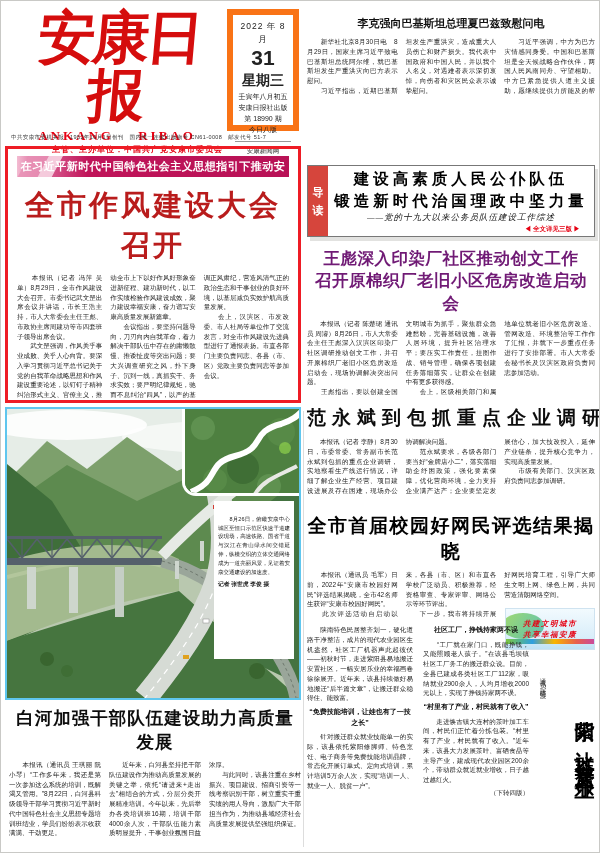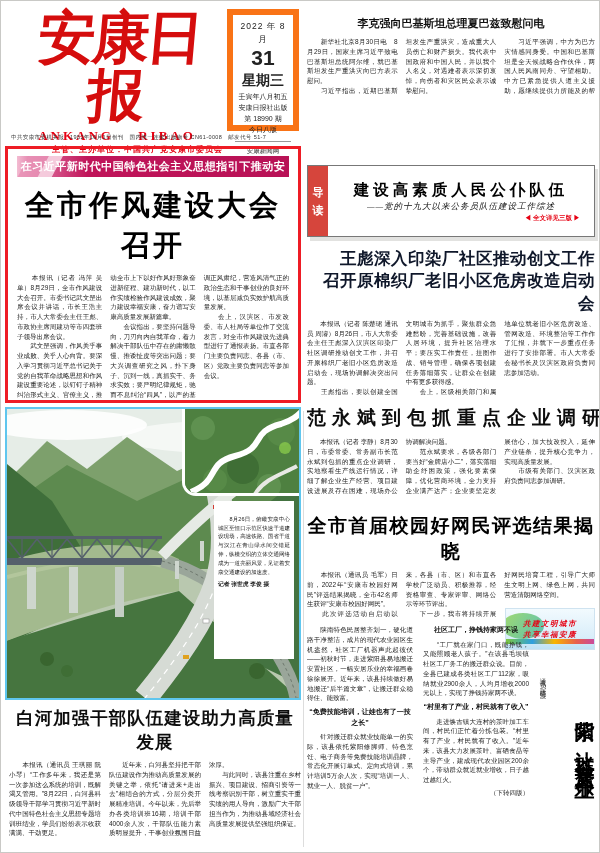--- a/index.html
+++ b/index.html
@@ -29,32 +29,32 @@
   
   .leadbox{border:3px solid #ee1c25;padding:7px 9px;}
   .kicker{position:relative;height:21px;line-height:21px;text-align:center;color:#fff;
           font-size:11px;font-weight:700;letter-spacing:0.5px;overflow:hidden;
           background:linear-gradient(90deg,#f3bcd2 0,#e177a4 6%,#c01459 26%,#b81256 100%);}
   .kicker::before{content:"";position:absolute;left:6px;top:-4px;width:34px;height:30px;
           background:#e890b5;transform:skewX(-28deg);opacity:.85;}
   .kicker::after{content:"";position:absolute;left:26px;top:-4px;width:14px;height:30px;
           background:#f6d2e1;transform:skewX(-28deg);opacity:.9;}
   .kicker span{position:relative;z-index:2;}
-  .lead-hl{font-size:29px;font-weight:900;letter-spacing:3px;text-align:center;margin:9px 0 7px;color:#000000;}
+  .lead-hl{font-size:29px;font-weight:900;letter-spacing:3px;text-align:center;margin:9px 0 7px;color:#b91c1c;}
   
   .daodu{border:1px solid #777;box-shadow:3px 4px 0 #e2e2e0;display:flex;background:#fff;}
   .daodu-tab{width:20px;background:#d6453c;color:#fff;display:flex;flex-direction:column;
              align-items:center;justify-content:center;gap:3px;font-size:11px;font-weight:700;}
   .daodu-main{flex:1;display:flex;flex-direction:column;align-items:center;justify-content:center;
               font-family:"Liberation Serif",serif;padding:3px 0;}
   .daodu-l{font-size:15.5px;font-weight:900;letter-spacing:4px;line-height:1.4;color:#000;}
   .daodu-sub{font-size:8.5px;font-style:italic;margin-top:1px;letter-spacing:1px;color:#111;}
   .daodu-note{align-self:flex-end;color:#e60012;font-size:6.5px;margin:1px 14px 0 0;font-weight:700;}
   
-  .wb-hl{font-size:16.5px;font-weight:900;text-align:right;line-height:1.35;letter-spacing:0.5px;color:#0f172a;}
+  .wb-hl{font-size:16.5px;font-weight:900;text-align:center;line-height:1.35;letter-spacing:0.5px;color:#701a75;}
   .fan-hl{font-size:19px;font-weight:900;letter-spacing:6px;text-align:center;white-space:nowrap;color:#0d0d0d;}
   .wm-hl{font-family:"Liberation Serif",serif;font-size:19px;font-weight:900;letter-spacing:1.5px;
          text-align:center;color:#000;}
   .bh-hl{font-size:17.5px;font-weight:700;letter-spacing:1px;text-align:center;color:#0d0d0d;}
   
   .photoblock{border:2px solid #5fc6ee;background:#b9c8af;overflow:hidden;}
   .inset{position:absolute;right:-1px;top:-1px;width:118px;height:88px;border-left:3px solid #fff;
          border-bottom:3px solid #fff;border-bottom-left-radius:14px;overflow:hidden;}
   .captionbox{position:absolute;right:5px;top:92px;width:80px;height:158px;background:#fff;
               padding:5px 4px;font-size:5.5px;line-height:1.6;text-align:justify;color:#222;white-space:pre-line;}
@@ -123,20 +123,21 @@
 　　会上，汉滨区、市发改委、市人社局等单位作了交流发言，对全市作风建设先进典型进行了通报表扬。市直各部门主要负责同志、各县（市、区）党政主要负责同志等参加会议。</div>
   </div>
 
   <div class="abs daodu" style="left:306px;top:164px;width:288px;height:72px;">
     <div class="daodu-tab">
       <span>导</span>
       <span>读</span>
     </div>
     <div class="daodu-main">
       <div class="daodu-l">建设高素质人民公仆队伍</div>
+      <div class="daodu-l">锻造新时代治国理政中坚力量</div>
       <div class="daodu-sub">——党的十九大以来公务员队伍建设工作综述</div>
       <div class="daodu-note">◀ 全文详见三版 ▶</div>
     </div>
   </div>
 
   <div class="abs" style="left:306px;top:246px;width:288px;">
     <div class="wb-hl">
       <div>王彪深入印染厂社区推动创文工作</div>
       <div>召开原棉织厂老旧小区危房改造启动会</div>
     </div>

